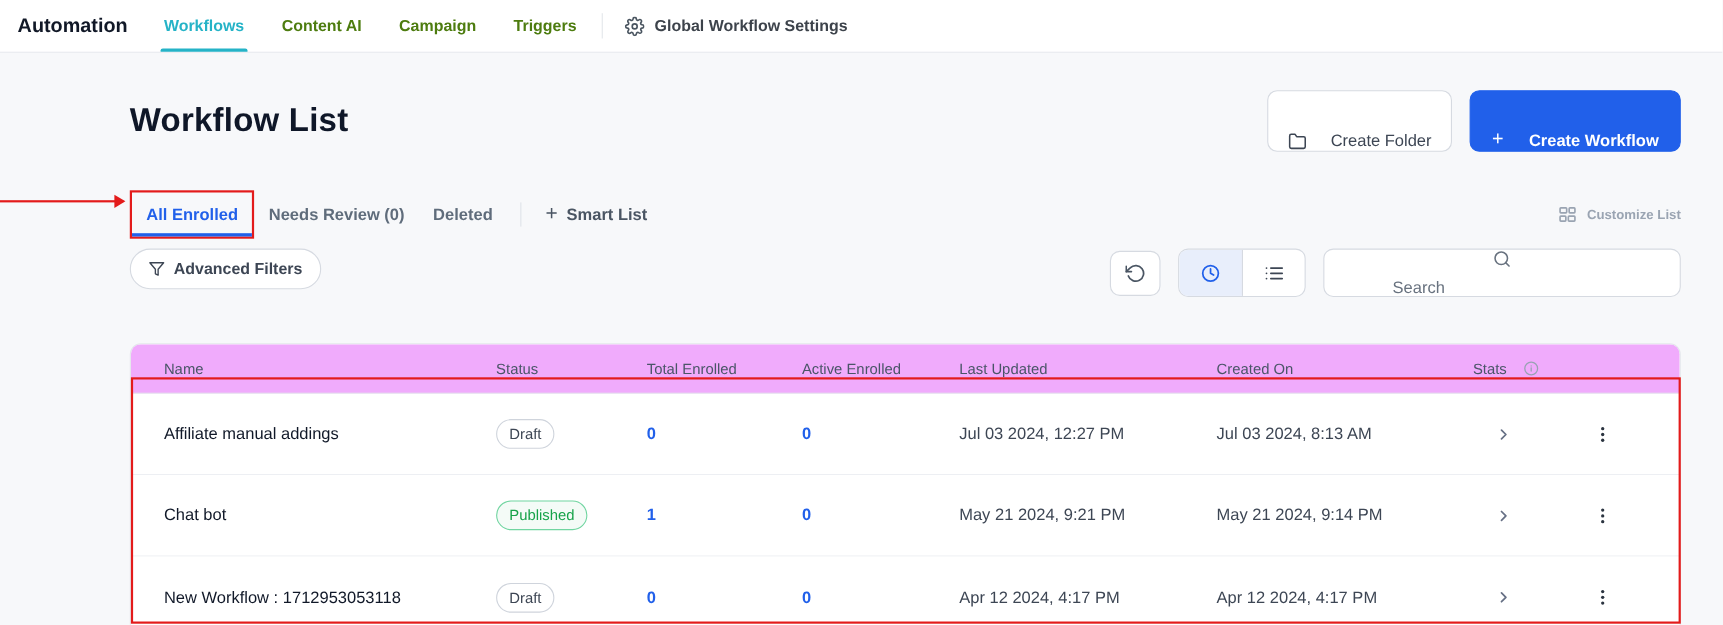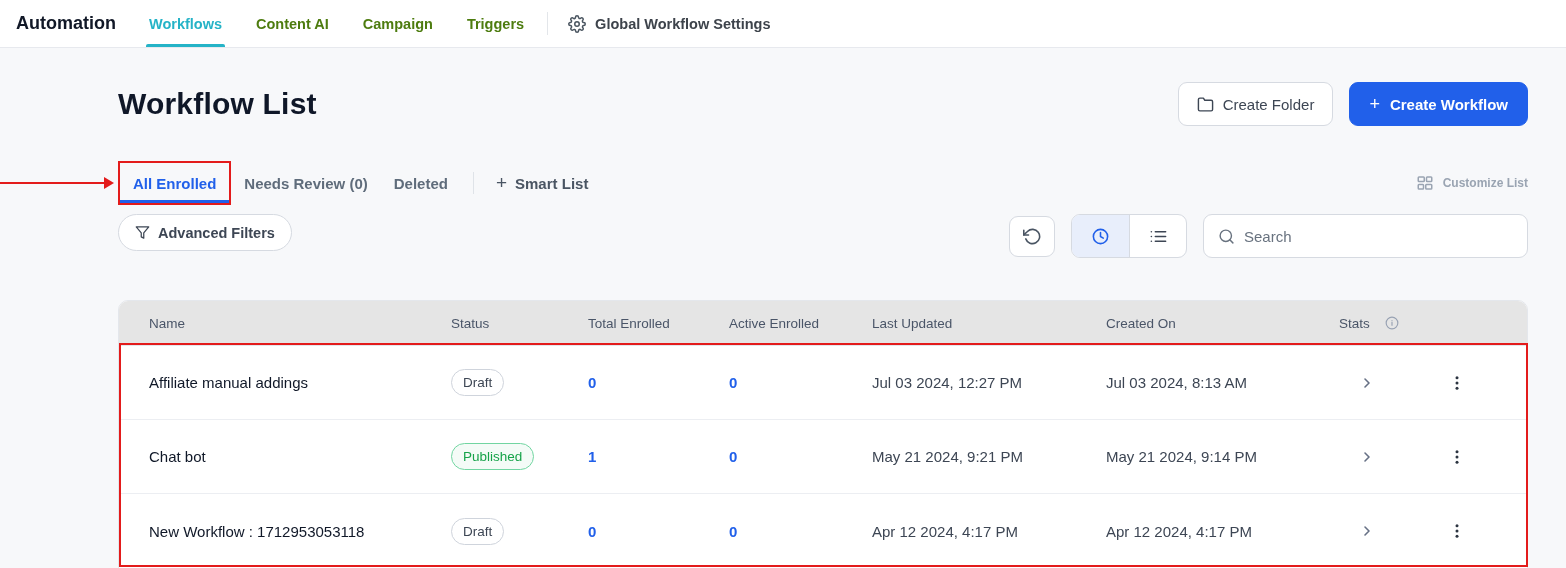--- a/index.html
+++ b/index.html
@@ -22,21 +22,21 @@
   .topnav-tab.active::after { content: ""; position: absolute; left: 0; right: 0; bottom: 0; height: 3px; background: #25b3c7; border-radius: 2px 2px 0 0; }
   .topnav-divider { width: 1px; background: #e3e6ea; margin: 12px 20px; }
   .global-settings { display: flex; align-items: center; gap: 9px; color: #3d434b; font-size: 14.5px; font-weight: 600; cursor: pointer; }
   .global-settings svg { color: #4a5560; }
 
   
   .main { position: relative; height: 520px; padding: 0 38px 0 118px; }
   .header-row { padding-top: 34px; display: flex; justify-content: space-between; align-items: center; }
   .page-title { font-size: 30px; font-weight: 700; color: #0f1728; letter-spacing: .2px; }
   .header-actions { display: flex; gap: 16px; }
-  .btn { height: 44px; border-radius: 9px; display: inline-flex; align-items: center; gap: 9px; font-size: 15px; cursor: pointer; }
+  .btn { height: 56px; border-radius: 9px; display: inline-flex; align-items: flex-end; gap: 22px; font-size: 15px; cursor: pointer; }
   .btn-secondary { background: #fff; border: 1px solid #d6dae1; color: #3d4654; padding: 0 18px; font-weight: 500; }
   .btn-primary { background: #2160ea; border: 1px solid #2160ea; color: #fff; padding: 0 19px; font-weight: 600; }
   .btn-primary .plus { font-size: 18px; font-weight: 500; margin-right: 1px; }
 
   
   .tabs-row { margin-top: 35px; height: 44px; display: flex; align-items: center; }
   .annotated-box { border: 2px solid #e31b1b; height: 44px; display: flex; align-items: stretch; }
   .list-tab { color: #5f6c7b; font-weight: 600; font-size: 15px; padding: 0 13px; cursor: pointer; display: flex; align-items: center; }
   .list-tab.active-tab { color: #2160ea; font-weight: 700; border-bottom: 3px solid #2160ea; padding-top: 3px; }
   .tabs-divider { width: 1px; height: 22px; background: #dfe3e8; margin: 0 12px; }
@@ -46,28 +46,28 @@
 
   
   .filters-row { margin-top: 9px; height: 44px; display: flex; align-items: flex-start; }
   .adv-filters { height: 37px; border: 1px solid #d6dae1; background: #fff; border-radius: 19px; display: flex; align-items: center; gap: 8px; padding: 0 16px; font-size: 14.5px; font-weight: 600; color: #3d4654; cursor: pointer; }
   .filters-right { margin-left: auto; display: flex; align-items: center; gap: 16px; }
   .icon-btn { width: 46px; height: 41px; background: #fff; border: 1px solid #d6dae1; border-radius: 9px; display: flex; align-items: center; justify-content: center; cursor: pointer; color: #4a5563; }
   .segmented { display: flex; height: 44px; border: 1px solid #d6dae1; border-radius: 9px; overflow: hidden; background: #fff; }
   .segment { width: 57px; display: flex; align-items: center; justify-content: center; cursor: pointer; color: #3d4654; }
   .segment.active { background: #e8eefb; color: #2160ea; }
   .segment + .segment { border-left: 1px solid #d6dae1; }
-  .search-box { width: 325px; height: 44px; background: #fff; border: 1px solid #d6dae1; border-radius: 9px; display: flex; align-items: center; padding: 0 14px; gap: 9px; color: #68727f; }
+  .search-box { width: 325px; height: 44px; background: #fff; border: 1px solid #d6dae1; border-radius: 9px; display: flex; align-items: center; padding: 0 14px; gap: 9px; color: #68727f; flex-direction: column; }
   .search-box input { border: none; outline: none; flex: 1; font-size: 15px; color: #101828; font-family: inherit; background: transparent; }
   .search-box input::placeholder { color: #68727f; }
 
   
   .table { margin-top: 42px; background: #fff; border: 1px solid #e4e7ec; border-radius: 10px 10px 0 0; overflow: hidden; }
   .t-row { display: grid; grid-template-columns: 332px 137px 141px 143px 234px 233px 90px 1fr; align-items: center; }
-  .t-head { background: #e5e5e5; height: 45px; border-bottom: 1px solid #e4e7ec; }
+  .t-head { background: #f0abfc; height: 45px; border-bottom: 1px solid #e4e7ec; }
   .t-head .t-cell { font-size: 13.5px; color: #4a5568; font-weight: 500; }
   .t-cell.name { padding-left: 30px; }
   .t-body .t-row { height: 74px; background: #fff; border-bottom: 1px solid #eceef2; }
   .t-body .t-row:last-child { border-bottom: none; }
   .cell-name { font-size: 15px; color: #101828; }
   .badge { display: inline-flex; align-items: center; height: 27px; padding: 0 11px; border-radius: 14px; font-size: 13.5px; font-weight: 500; }
   .badge-draft { border: 1px solid #cfd4dc; color: #3d4654; background: #fff; }
   .badge-published { border: 1px solid #71d5a1; color: #17a34a; background: #f4fbf7; }
   .cell-num { color: #2160ea; font-size: 15px; font-weight: 600; cursor: pointer; }
   .cell-date { color: #3d4654; font-size: 15px; }

